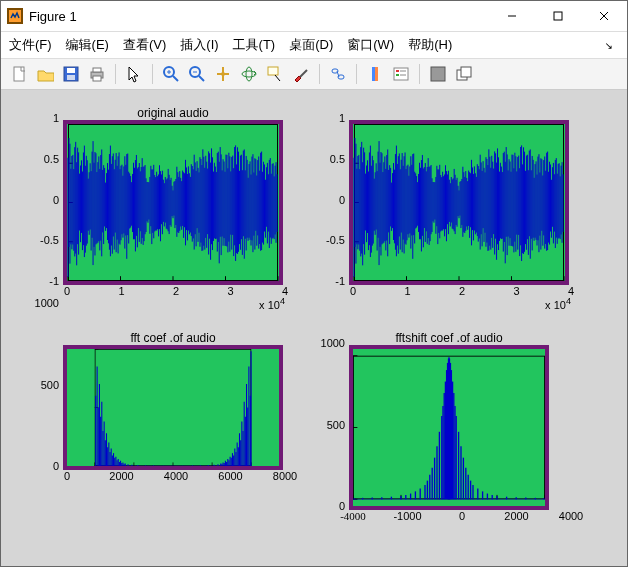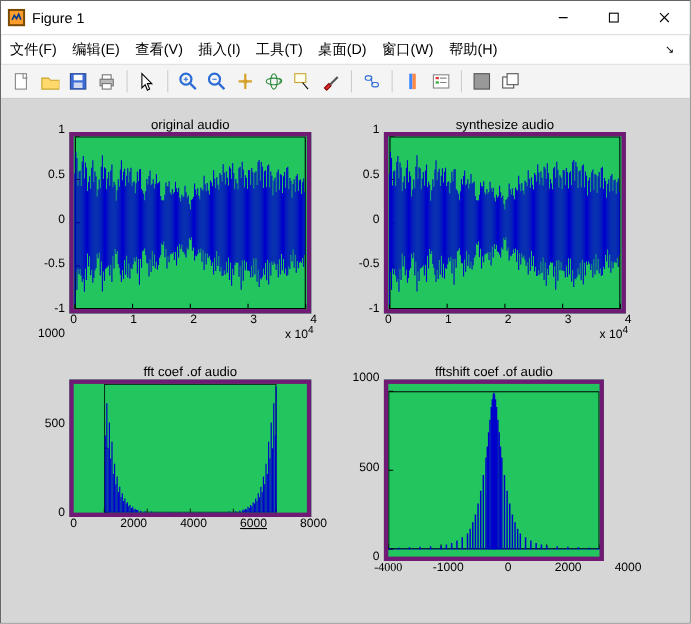--- a/index.html
+++ b/index.html
@@ -421,21 +421,20 @@
         <div class="tick ticky" style="bottom: 81.5px;">0</div>
         <div class="tick ticky" style="bottom: 122.25px;">0.5</div>
         <div class="tick ticky" style="bottom: 163px;">1</div>
         <div class="tick tickx" style="left: 0px;">0</div>
         <div class="tick tickx" style="left: 54.5px;">1</div>
         <div class="tick tickx" style="left: 109px;">2</div>
         <div class="tick tickx" style="left: 163.5px;">3</div>
         <div class="tick tickx" style="left: 218px;">4</div>
       </div>
     <div class="subplot" id="sp1" style="left:348px;top:30px;width:220px;height:165px">
-      <div class="subplot-title">synthesize audio</div>
       <svg class="plot-canvas" viewBox="0 0 218 163">
           <rect x="0.5" y="0.5" width="217" height="162" fill="none" stroke="#000"></rect>
           <line x1="0" y1="163" x2="5" y2="163" stroke="#000"></line>
           <line x1="0" y1="122.25" x2="5" y2="122.25" stroke="#000"></line>
           <line x1="0" y1="81.5" x2="5" y2="81.5" stroke="#000"></line>
           <line x1="0" y1="40.75" x2="5" y2="40.75" stroke="#000"></line>
           <line x1="0" y1="0" x2="5" y2="0" stroke="#000"></line>
           <line x1="0" y1="158" x2="0" y2="163" stroke="#000"></line>
           <line x1="54.5" y1="158" x2="54.5" y2="163" stroke="#000"></line>
           <line x1="109" y1="158" x2="109" y2="163" stroke="#000"></line>
@@ -751,21 +750,21 @@
           <line x1="216.63750000000002" y1="163" x2="216.63750000000002" y2="65.2" stroke="#0000cc" stroke-width="1.5"></line>
           <line x1="217.7275" y1="163" x2="217.7275" y2="3.259999999999991" stroke="#0000cc" stroke-width="1.5"></line>
           <line x1="0" y1="163" x2="218" y2="163" stroke="#0000cc" stroke-width="0.5"></line>
         </svg>
     <div class="tick ticky" style="bottom: 0px;">0</div>
         <div class="tick ticky" style="bottom: 81.5px;">500</div>
         <div class="tick ticky" style="bottom: 163px;">1000</div>
         <div class="tick tickx" style="left: 0px;">0</div>
         <div class="tick tickx" style="left: 54.5px;">2000</div>
         <div class="tick tickx" style="left: 109px;">4000</div>
-        <div class="tick tickx" style="left: 163.5px; text-decoration: underline;">6000</div>
+        <div class="tick tickx" style="left: 163.5px;">6000</div>
         <div class="tick tickx" style="left: 218px; margin-top: 24px;">8000</div>
       </div>
     <div class="subplot" id="sp3" style="left:348px;top:255px;width:200px;height:165px">
       <div class="subplot-title">fftshift coef .of audio</div>
       <svg class="plot-canvas" viewBox="0 0 218 163">
           <rect x="0.5" y="0.5" width="217" height="162" fill="none" stroke="#000"></rect>
           <line x1="0" y1="163" x2="5" y2="163" stroke="#000"></line>
           <line x1="0" y1="81.5" x2="5" y2="81.5" stroke="#000"></line>
           <line x1="0" y1="0" x2="5" y2="0" stroke="#000"></line>
           <line x1="0" y1="158" x2="0" y2="163" stroke="#000"></line>

